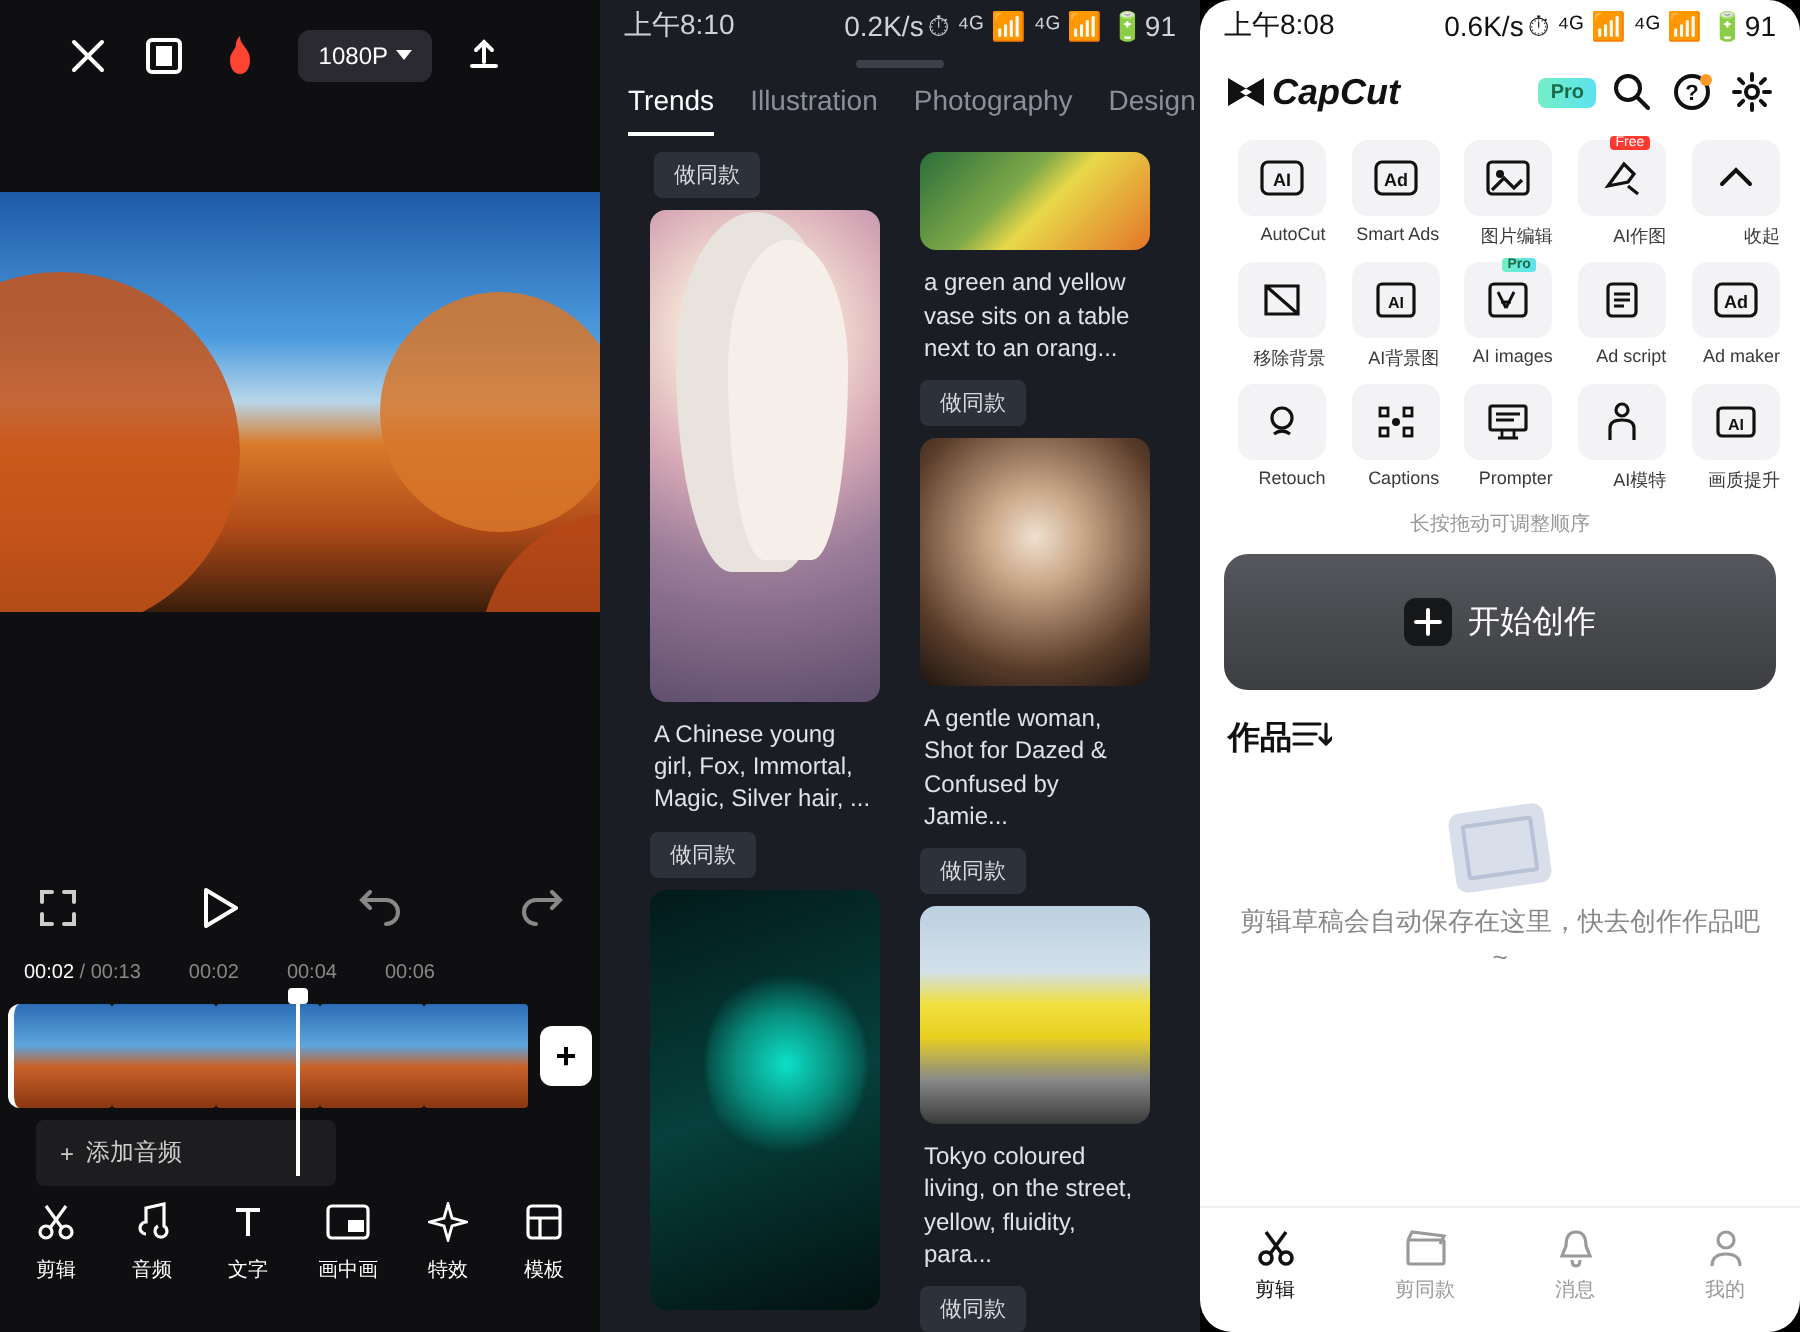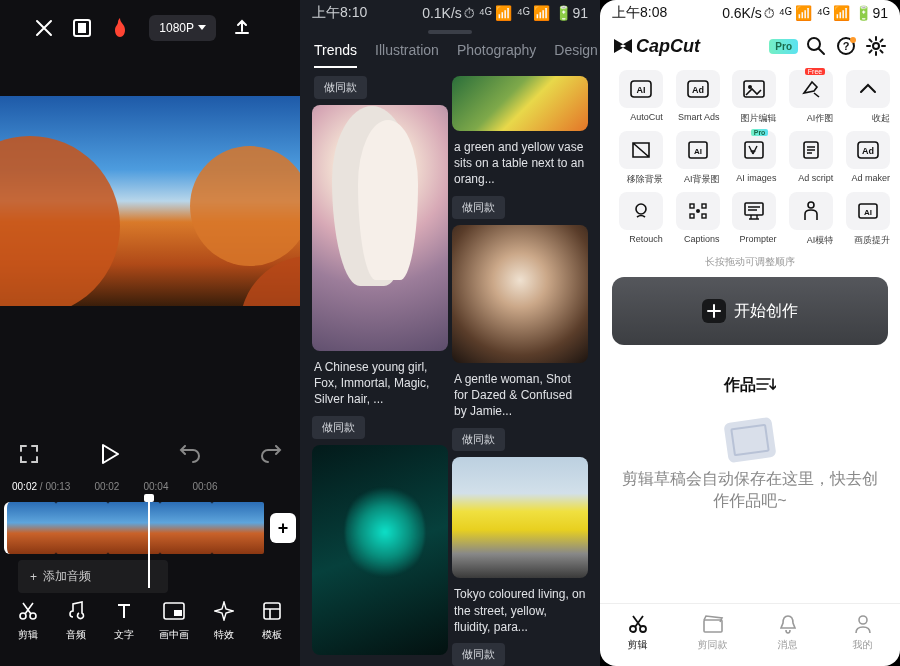--- a/index.html
+++ b/index.html
@@ -44,21 +44,21 @@
 
   
   .p2 { width: 300px; background:#1a1d24; color:#d6d9de; display:flex; flex-direction:column; }
   .status { display:flex; justify-content:space-between; padding:4px 12px; font-size:14px; color:#cfd2d6; }
   .status .right { display:flex; gap:2px; align-items:center; }
   .handle { width:44px; height:4px; background:#3b3f48; border-radius:2px; margin:4px auto 8px; }
   .tabs { display:flex; gap:18px; padding:0 14px 8px; font-size:14px; color:#8a8f98; overflow:hidden; white-space:nowrap; }
   .tabs .tab { padding-bottom:8px; }
   .tabs .active { color:#fff; border-bottom:2px solid #fff; }
   .pill { display:inline-block; background:#2d313a; color:#d6d9de; font-size:11px; padding:4px 10px; border-radius:4px; }
-  .feed { flex:1; overflow:hidden; padding:0 12px; display:flex; gap:4px; }
+  .feed { flex:1; overflow:hidden; padding:0 25px; display:flex; gap:20px; }
   .col { flex:1; display:flex; flex-direction:column; gap:6px; }
   .card-img { width:100%; border-radius:8px; }
   .cA { height:246px; background:radial-gradient(circle at 45% 25%, #fff0e8 0%, #f4e2d4 18%, #d7a9b6 38%, #9c7d9a 60%, #5d4d6c 100%); position:relative; overflow:hidden; }
   .cA::after { content:""; position:absolute; left:34%; top:6%; width:60px; height:160px; background:#f6efe9; border-radius:50% 50% 30% 30% / 40% 40% 60% 60%; box-shadow: -16px -4px 0 10px #e9e3dd; }
   .cB { height:210px; background:linear-gradient(160deg,#031a1a 0%, #06403c 50%, #031110 100%); position:relative; }
   .cB::after { content:""; position:absolute; left:24%; top:18%; width:80px; height:100px; background:radial-gradient(circle,#0de0c8 0%, #088d7c 40%, transparent 70%); border-radius:50%; filter:blur(1px); }
   .cC { height:66px; background:linear-gradient(135deg,#2a6e3a 0%, #7fa94a 40%, #e8d84a 55%, #e37528 100%); }
   .cD { height:166px; background:radial-gradient(circle at 50% 40%, #efe1d0 0%, #cba889 25%, #5a3d2a 70%, #1c1410 100%); }
   .cE { height:146px; background:linear-gradient(180deg,#bcd0e0 0%, #d2e0ea 30%, #f0e040 45%, #e8d020 60%, #888 80%, #3a3a3a 100%); }
   .cap { font-size:12px; line-height:1.35; color:#e0e2e6; padding:2px 2px 2px; }
@@ -75,25 +75,25 @@
   .grid { display:grid; grid-template-columns:repeat(5,1fr); gap:6px 4px; padding:4px 10px; }
   .cell { display:flex; flex-direction:column; align-items:flex-end; gap:4px; position:relative; }
   .cell .box { width:44px; height:38px; background:#f3f3f5; border-radius:8px; display:flex; align-items:center; justify-content:center; }
   .cell .lbl { font-size:9px; color:#3a3a3a; }
   .mini-tag { position:absolute; top:-2px; right:8px; font-size:7px; padding:0 3px; border-radius:2px; }
   .tag-free { background:#ff3a30; color:#fff; }
   .tag-pro { background:linear-gradient(90deg,#74efc4,#5ce2f0); color:#1a6b4a; font-weight:bold; }
   .hint { font-size:10px; color:#999; text-align:center; padding:4px 0 8px; }
   .start-btn { margin:0 12px; border-radius:12px; background:linear-gradient(180deg,#55575c,#3c3e42); color:#fff; height:68px; display:flex; align-items:center; justify-content:center; gap:8px; font-size:16px; font-weight:500; }
   .start-btn .plus { width:24px; height:24px; background:#17181a; border-radius:6px; display:flex; align-items:center; justify-content:center; }
-  .works-row { display:flex; align-items:center; justify-content:center; padding:30px 14px 4px; font-size:16px; font-weight:600; }
+  .works-row { display:flex; align-items:center; justify-content:flex-start; padding:14px 14px 4px; font-size:16px; font-weight:600; }
   .empty { flex:1; display:flex; flex-direction:column; align-items:center; justify-content:flex-start; padding-top:20px; gap:8px; }
   .empty .empty-ico { width:48px; height:40px; background:#d9dfea; border-radius:6px; position:relative; transform:rotate(-8deg); }
   .empty .empty-ico::before { content:""; position:absolute; inset:6px; border:2px solid #b8c2d6; border-radius:2px; }
-  .empty-txt { font-size:16px; color:#888; text-align:center; padding:0 20px; line-height:1.4; }
+  .empty-txt { font-size:13px; color:#888; text-align:center; padding:0 20px; line-height:1.4; }
   .bottom-nav { display:flex; border-top:1px solid #eee; }
   .nav-item { flex:1; display:flex; flex-direction:column; align-items:center; gap:2px; padding:8px 0 14px; color:#9a9a9a; }
   .nav-item.sel { color:#111; }
   .nav-item .ni { width:24px; height:24px; display:flex; align-items:center; justify-content:center; }
   .nav-item .nl { font-size:10px; }
   svg { pointer-events:none; }
 </style>
 </head>
 <body>
 
@@ -230,21 +230,21 @@
         </div>
       <div class="tl">模板</div>
     </div>
   </div>
 </div>
 
 <div class="panel p2">
   <div class="status">
     <span>上午8:10</span>
     <span class="right">
-      <span>0.1K/s</span>
+      <span>0.2K/s</span>
       <span> ⏱ ⁴ᴳ 📶 ⁴ᴳ 📶 🔋91</span>
     </span>
   </div>
   <div class="handle"></div>
   <div class="tabs">
     <div class="tab active">Trends</div>
     <div class="tab">Illustration</div>
     <div class="tab">Photography</div>
     <div class="tab">Design</div>
   </div>

